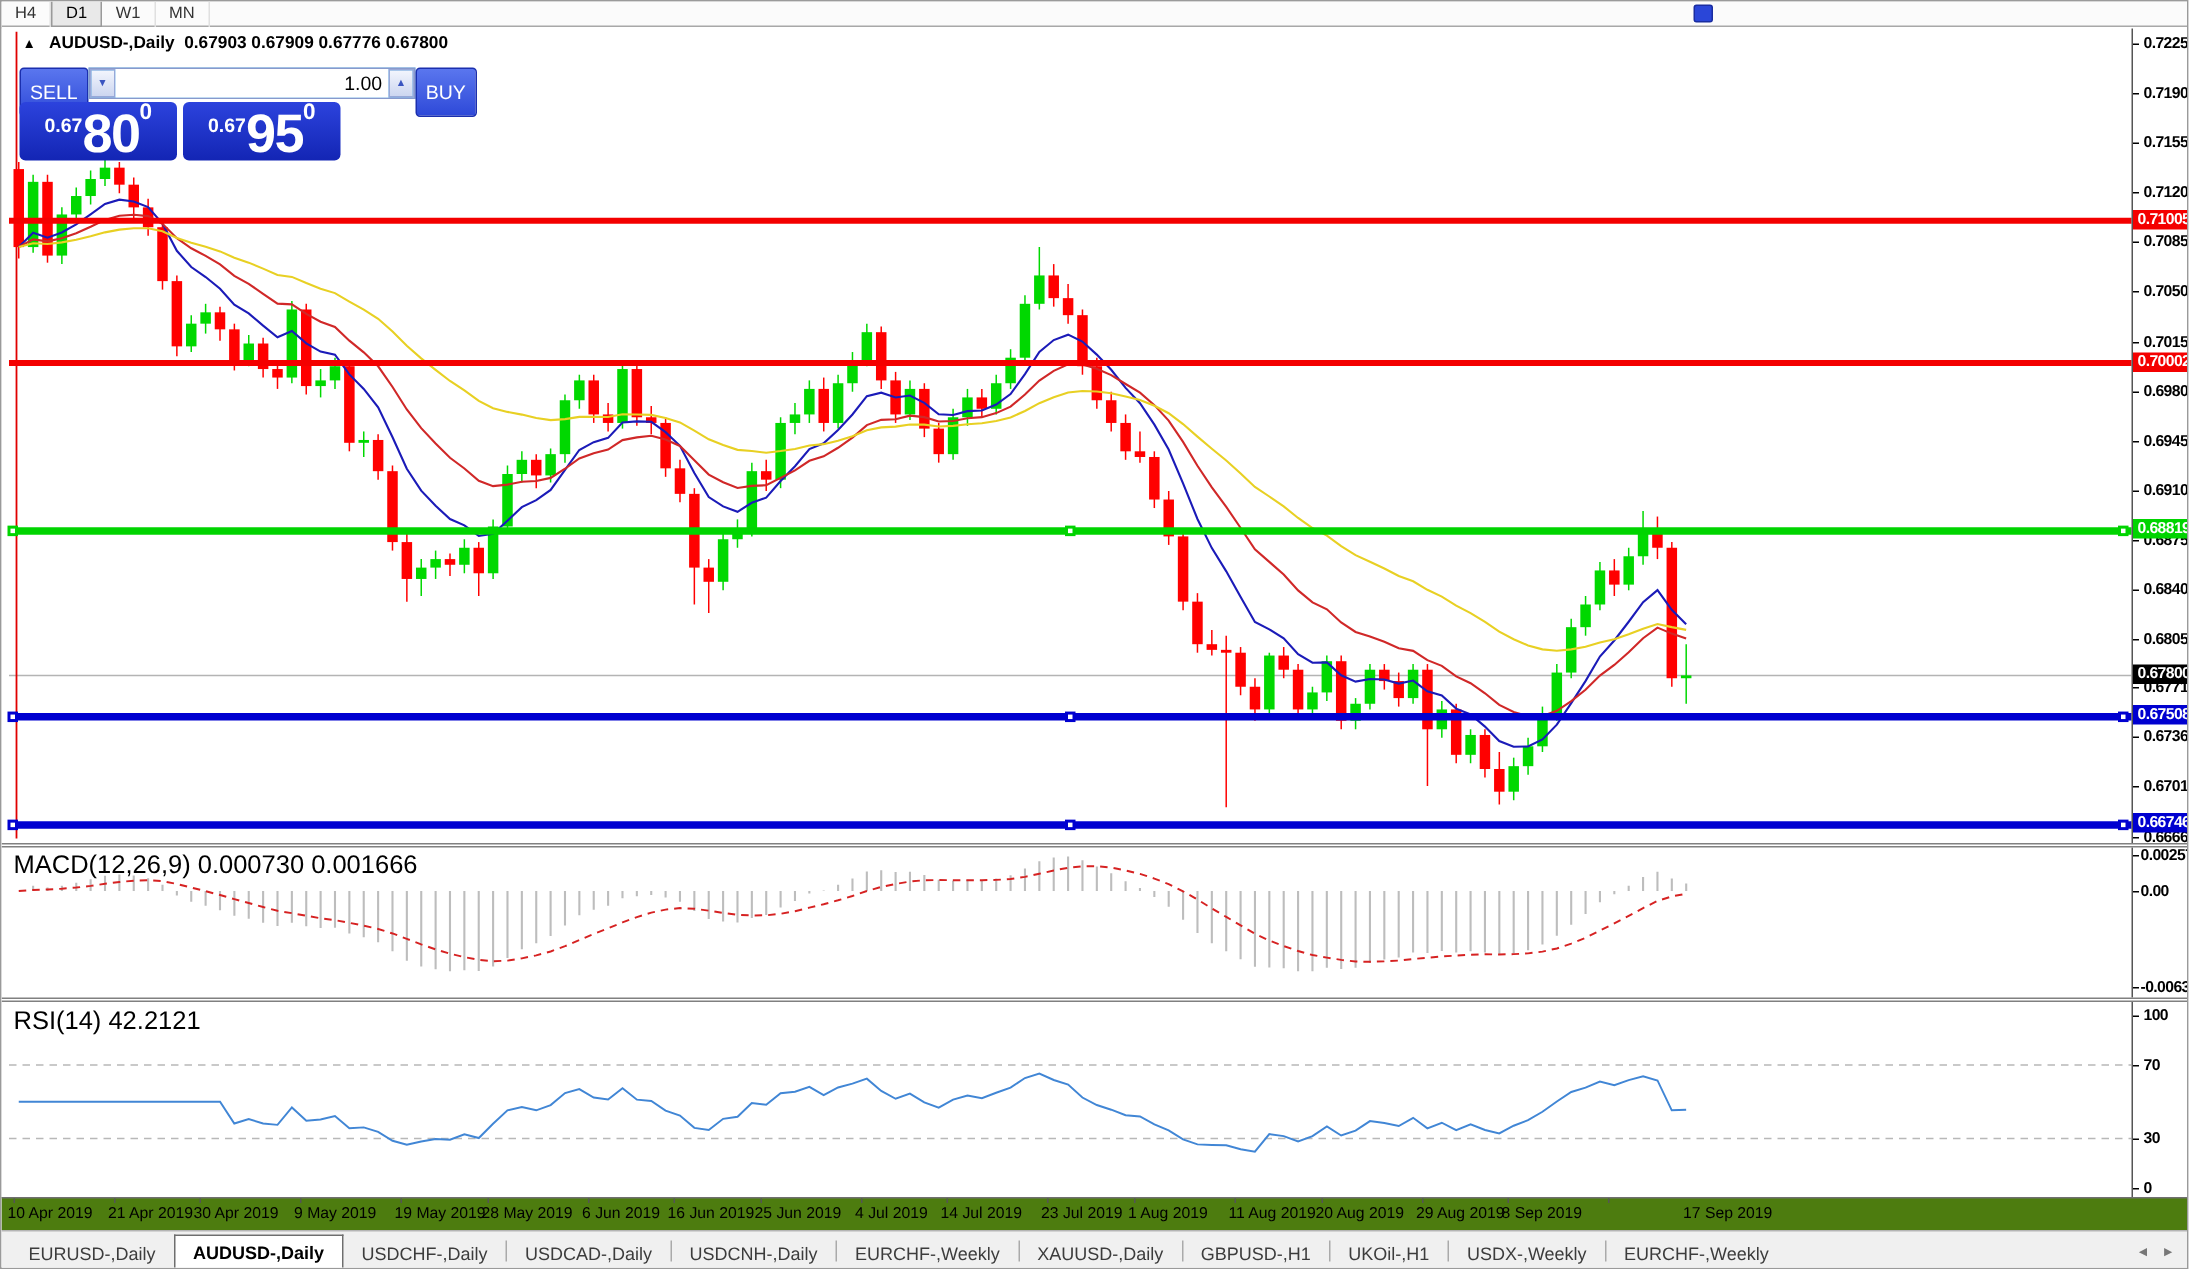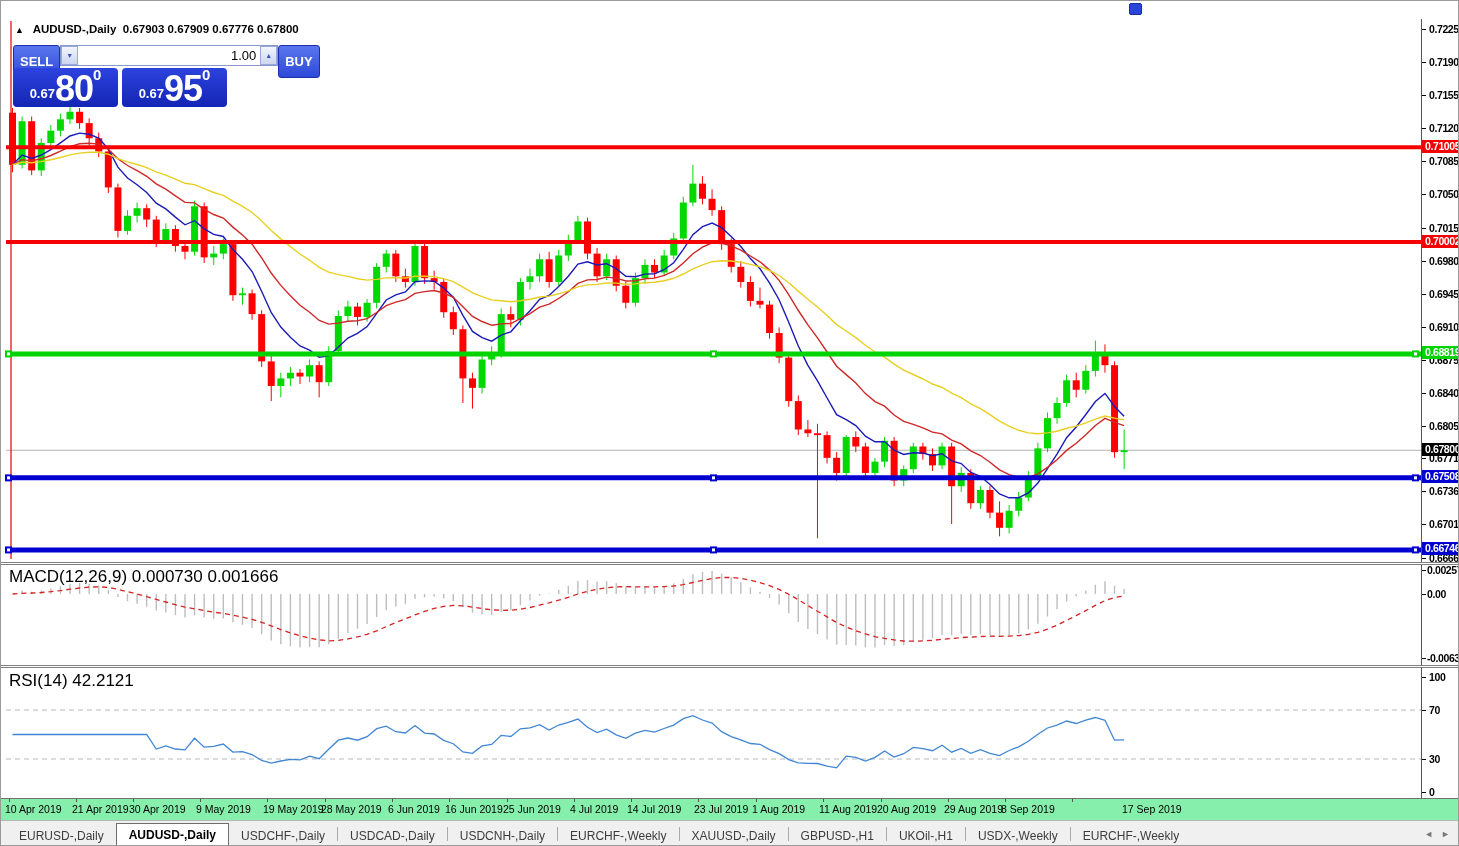--- a/index.html
+++ b/index.html
@@ -17,48 +17,54 @@
   svg.plot{position:absolute;left:0;top:0;}
   
   .vline-scale{position:absolute;left:1420px;top:0px;width:1px;height:779px;background:#555;}
   .axis-lbl{position:absolute;font-size:10.5px;font-weight:bold;letter-spacing:-0.4px;color:#000;white-space:nowrap;}
   .axis-dash{position:absolute;width:4px;height:1px;background:#000;}
   .px-lbl-box{position:absolute;left:1421px;height:13px;padding:0 3px;font-size:10.5px;font-weight:bold;letter-spacing:-0.4px;color:#fff;line-height:13px;white-space:nowrap;}
   
   .splitter{position:absolute;left:0;width:1459px;height:3px;background:#fff;border-top:1px solid #808080;border-bottom:1px solid #808080;}
   .ind-label{position:absolute;left:8px;font-size:17px;color:#000;white-space:nowrap;}
   
-  .date-axis{position:absolute;left:0;top:779px;width:1459px;height:22px;background:#86efac;border-top:1px solid #707070;}
+  .date-axis{position:absolute;left:0;top:779px;width:1459px;height:22px;background:#4d7c0f;border-top:1px solid #707070;}
   .date-lbl{position:absolute;top:4px;font-size:10.5px;color:#000;white-space:nowrap;}
   .date-tick{position:absolute;top:0;width:1px;height:3px;background:#555;}
   
   .trade-panel{position:absolute;left:12px;top:26px;width:214px;height:62px;}
   .tp-row1{position:absolute;left:0;top:0;width:214px;height:21px;display:flex;}
-  .btn-sell,.btn-buy{width:62px;height:33px;background:linear-gradient(#5a76ee,#2e49d8);color:#fff;font-size:13px;font-weight:bold;display:flex;align-items:center;justify-content:center;border:1px solid #1b2fae;border-radius:3px;cursor:pointer;}
+  .btn-sell,.btn-buy{width:62px;height:33px;background:linear-gradient(#5a76ee,#2e49d8);color:#fff;font-size:13px;font-weight:normal;display:flex;align-items:center;justify-content:center;border:1px solid #1b2fae;border-radius:3px;cursor:pointer;}
   .vol-wrap{flex:1;height:21px;background:#7dd3fc;border:1px solid #8899cc;display:flex;align-items:stretch;}
   .spin{width:17px;background:linear-gradient(#f2f5fd,#ccd6f0);border:1px solid #98a8d8;color:#3a55c0;font-size:7px;display:flex;align-items:center;justify-content:center;cursor:pointer;}
   .vol-input{flex:1;border:none;outline:none;font-size:13px;text-align:right;padding-right:4px;min-width:0;}
   .tp-row2{position:absolute;left:0;top:23px;width:214px;height:39px;display:flex;gap:4px;}
   .price-pane{flex:1;background:linear-gradient(#2c43dd,#1325b4);border-radius:4px;color:#fff;display:flex;align-items:flex-end;justify-content:center;padding-bottom:1px;cursor:pointer;}
-  .pp-small{font-size:13px;font-weight:bold;margin-bottom:5px;}
+  .pp-small{font-size:13px;font-weight:bold;margin-bottom:15px;}
   .pp-big{font-size:36px;font-weight:bold;line-height:34px;letter-spacing:-1px;}
   .pp-sup{font-size:15px;font-weight:bold;align-self:flex-start;line-height:14px;}
   
   .tabbar{position:absolute;left:0;top:801px;width:1459px;height:27px;background:#f0f0f0;border-top:1px solid #b5b5b5;display:flex;align-items:flex-end;padding-left:6px;}
   .tab{height:22px;padding:0 12px;display:flex;align-items:center;font-size:12px;color:#3c3c3c;white-space:nowrap;cursor:pointer;}
   .tab.active{background:#fff;border:1px solid #6e6e6e;border-bottom:1px solid #fff;color:#000;font-weight:bold;height:24px;}
   .tab-sep{width:1px;height:14px;background:#aaa;align-self:center;}
   .tab-arrows{margin-left:auto;margin-right:10px;align-self:center;display:flex;gap:8px;color:#777;font-size:9px;}
   .tab-arrow{cursor:pointer;}
 </style>
 </head>
 <body>
 
 <div class="stage">
 
+  <div class="toolbar" id="toolbar">
+      <div class="tf-btn">H4</div>
+      <div class="tf-btn active">D1</div>
+      <div class="tf-btn">W1</div>
+      <div class="tf-btn">MN</div>
+    </div>
   <div class="toolbar-chart-icon"></div>
 
   <div class="chart-window">
     <svg class="plot" id="plot-svg" width="1459" height="828">
         <defs>
           <clipPath id="clipMain">
             <rect x="5" y="2" width="1415" height="542"></rect>
           </clipPath>
           <clipPath id="clipMacd">
             <rect x="5" y="546" width="1415" height="99"></rect>

